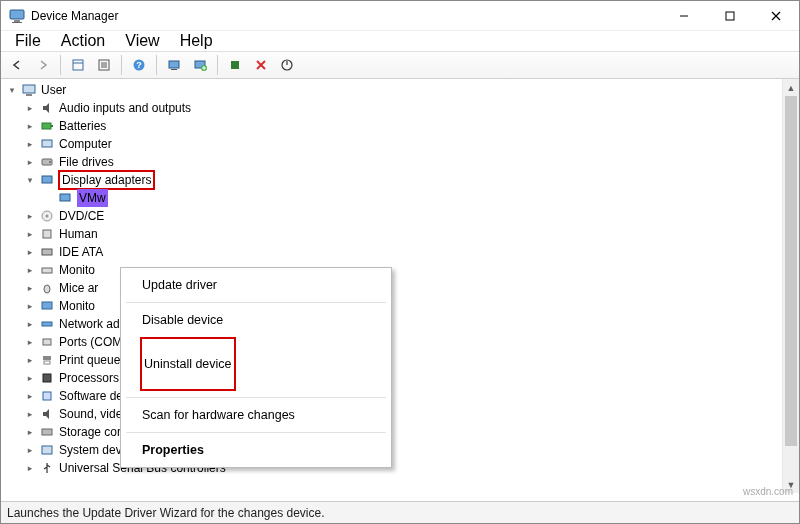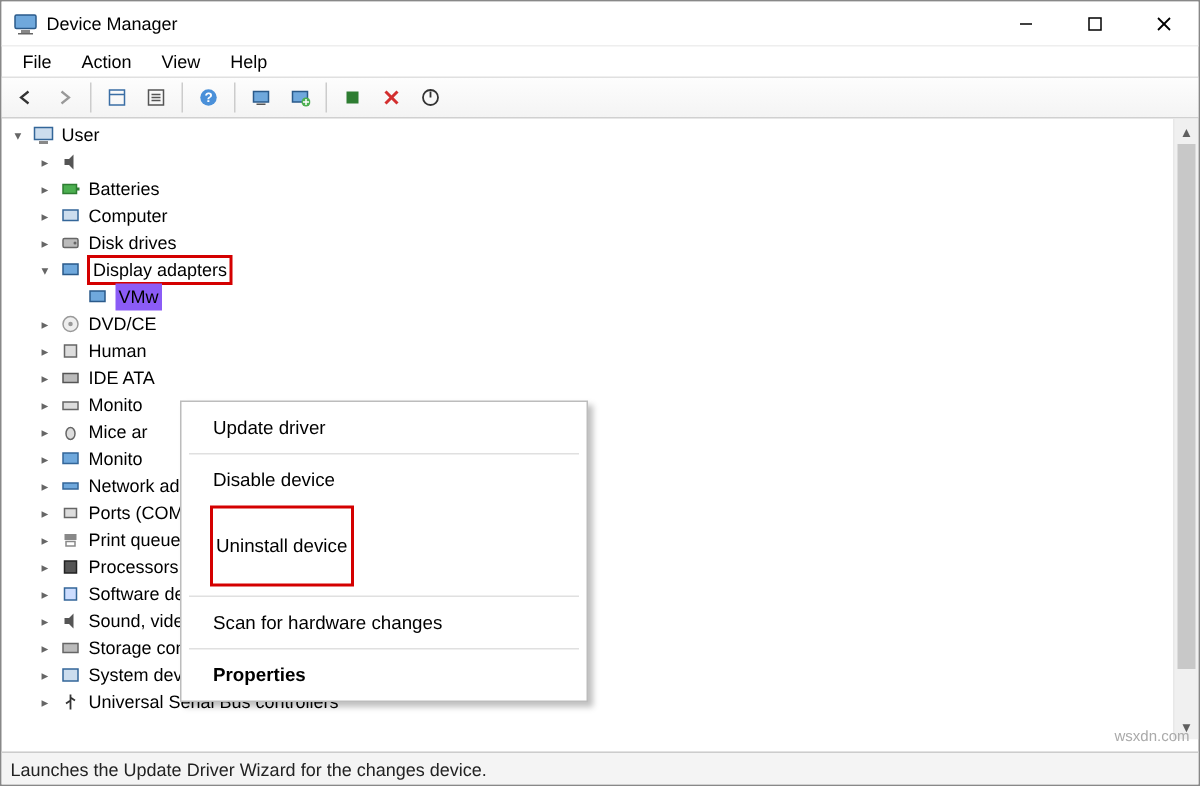--- a/index.html
+++ b/index.html
@@ -36,21 +36,21 @@
     font-family: "Segoe UI Symbol", sans-serif;
     font-size: 10px;
   }
   
   .menubar {
     display: flex;
     gap: 4px;
     height: 20px;
     align-items: center;
     padding: 0 6px;
-    font-size: 12px;
+    font-size: 16px;
   }
   .menubar .menu-item { padding: 2px 8px; }
   
   .toolbar {
     display: flex;
     align-items: center;
     height: 28px;
     border-top: 1px solid #e0e0e0;
     border-bottom: 1px solid #d0d0d0;
     background: linear-gradient(#fdfdfd, #f4f4f4);
@@ -263,20 +263,21 @@
         </div>
         <ul>
           <li>
               <div class="row">
                 <span class="twist">▸</span>
                 <span class="node-icon">
                   <svg width="14" height="14">
                     <path d="M3 5 L6 5 L9 2 L9 12 L6 9 L3 9 Z" fill="#555"></path>
                   </svg>
                 </span>
+                <span>Audio inputs and outputs</span>
               </div>
             </li>
           <li>
               <div class="row">
                 <span class="twist">▸</span>
                 <span class="node-icon">
                   <svg width="14" height="14">
                     <rect x="2" y="4" width="9" height="6" fill="#4caf50" stroke="#2e7d32"></rect>
                     <rect x="11" y="6" width="2" height="2" fill="#2e7d32"></rect>
                   </svg>
@@ -297,21 +298,21 @@
             </li>
           <li>
               <div class="row">
                 <span class="twist">▸</span>
                 <span class="node-icon">
                   <svg width="14" height="14">
                     <rect x="2" y="4" width="10" height="6" rx="1" fill="#bbb" stroke="#666"></rect>
                     <circle cx="10" cy="7" r="1" fill="#666"></circle>
                   </svg>
                 </span>
-                <span>Disk drives</span>
+                <span>File drives</span>
               </div>
             </li>
           <li>
             <div class="row">
                 <span class="twist">▾</span>
                 <span class="node-icon">
                   <svg width="14" height="14">
                     <rect x="2" y="3" width="10" height="7" fill="#6fa8dc" stroke="#2a5a8a"></rect>
                   </svg>
                 </span>

